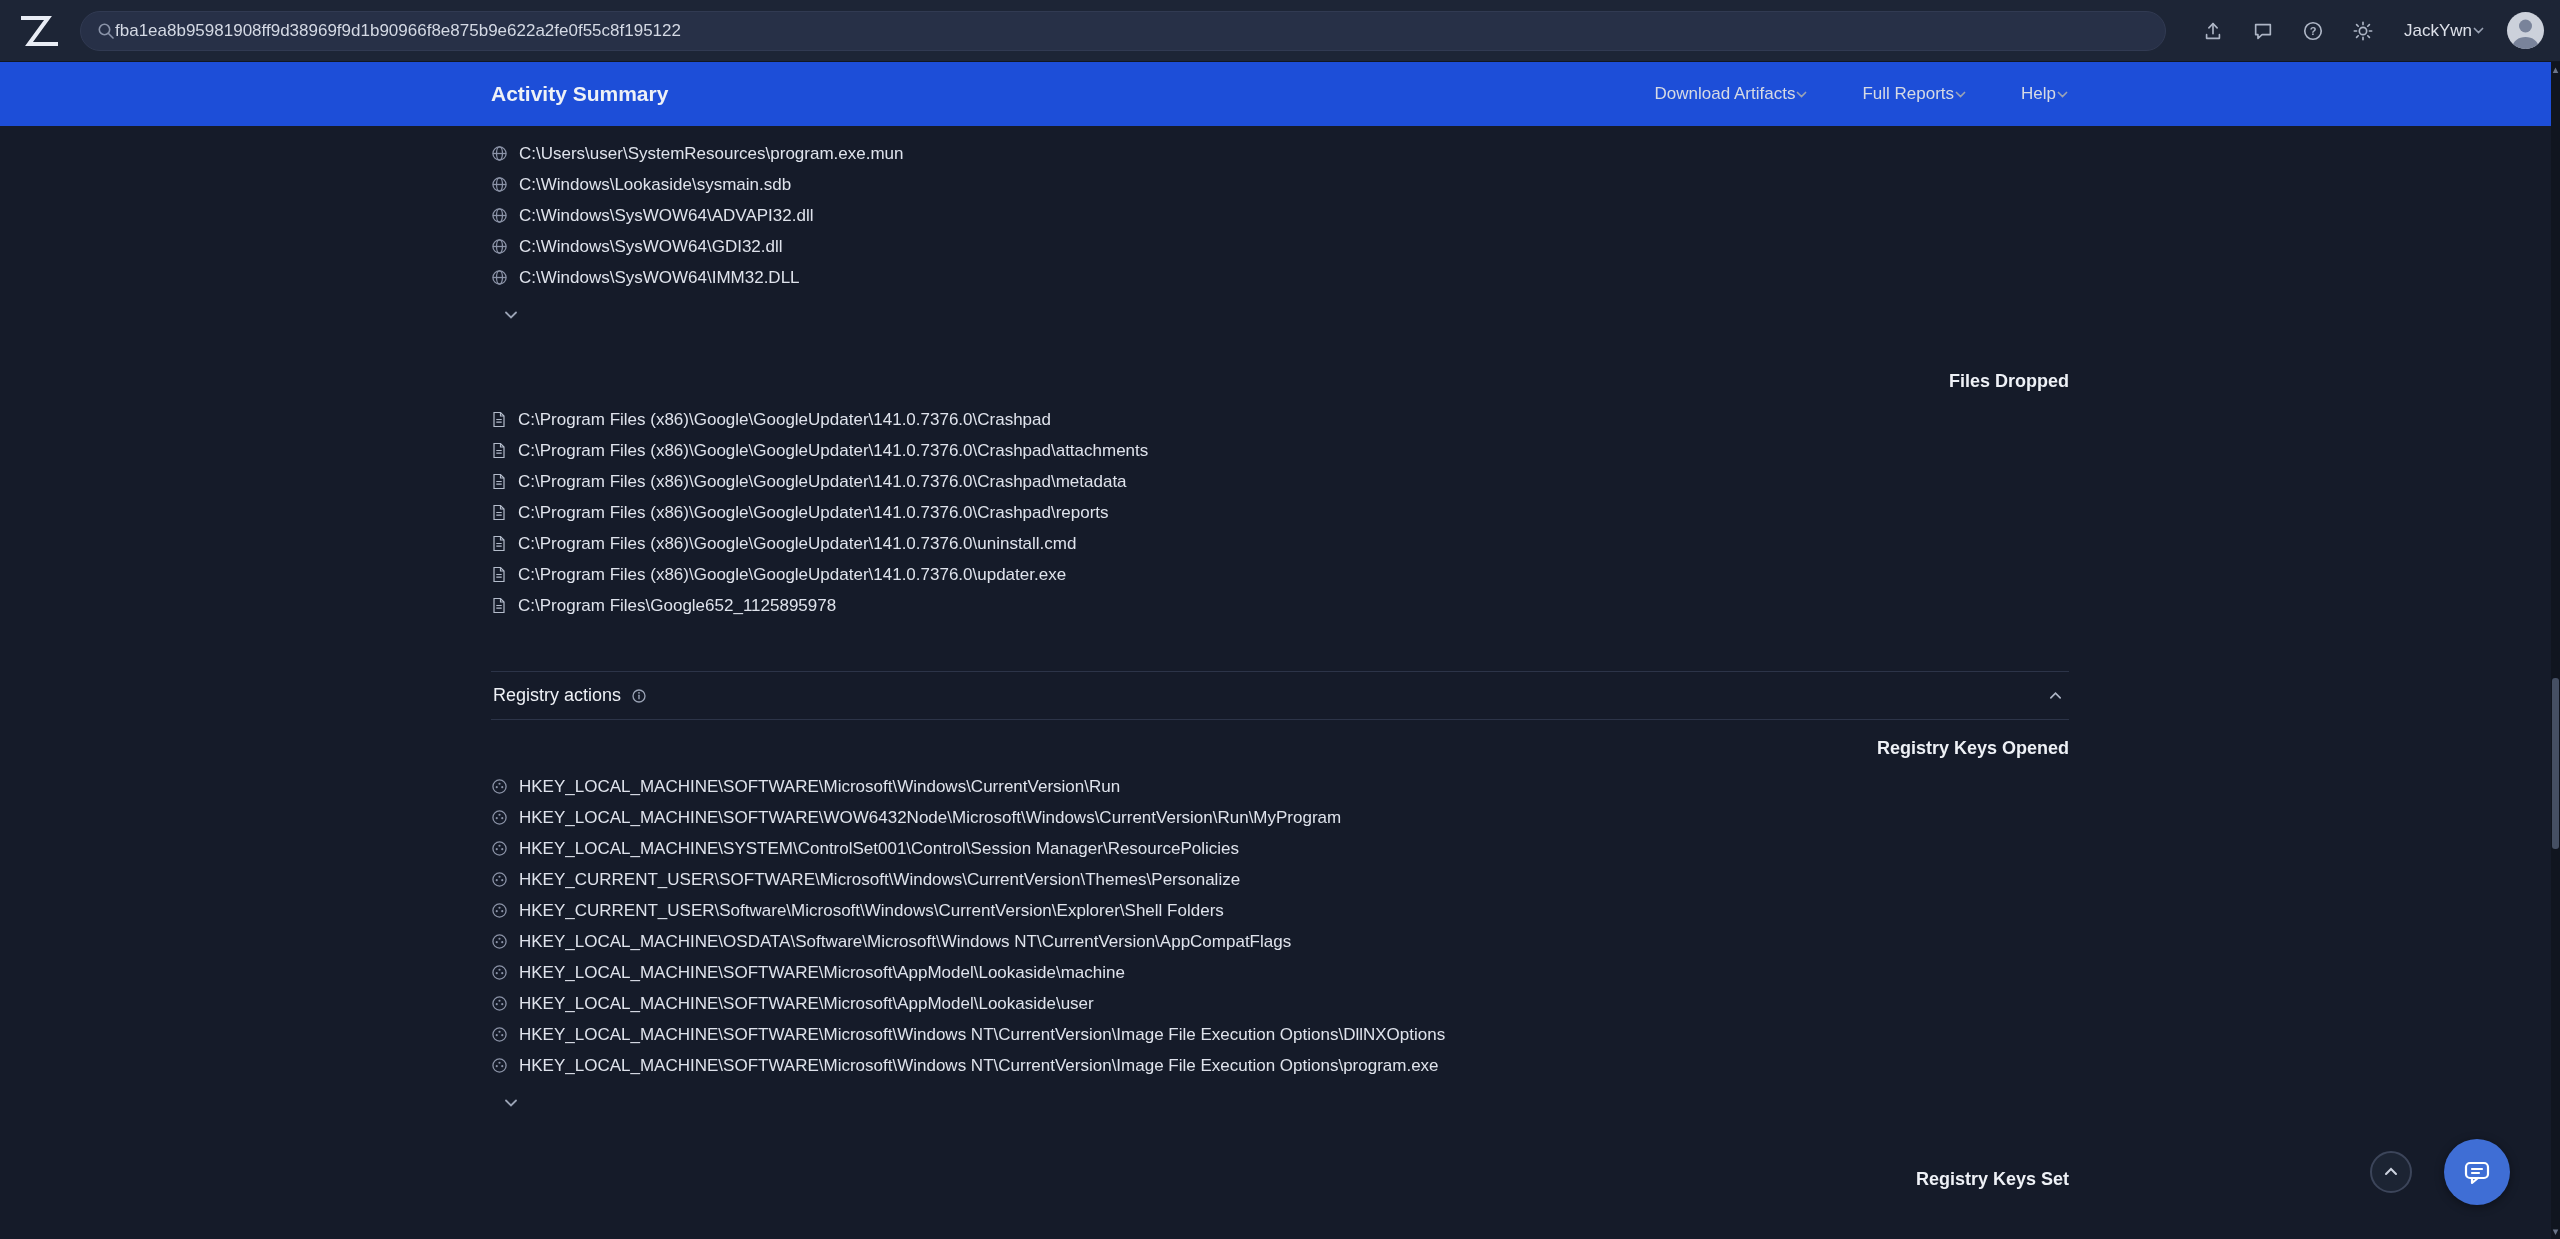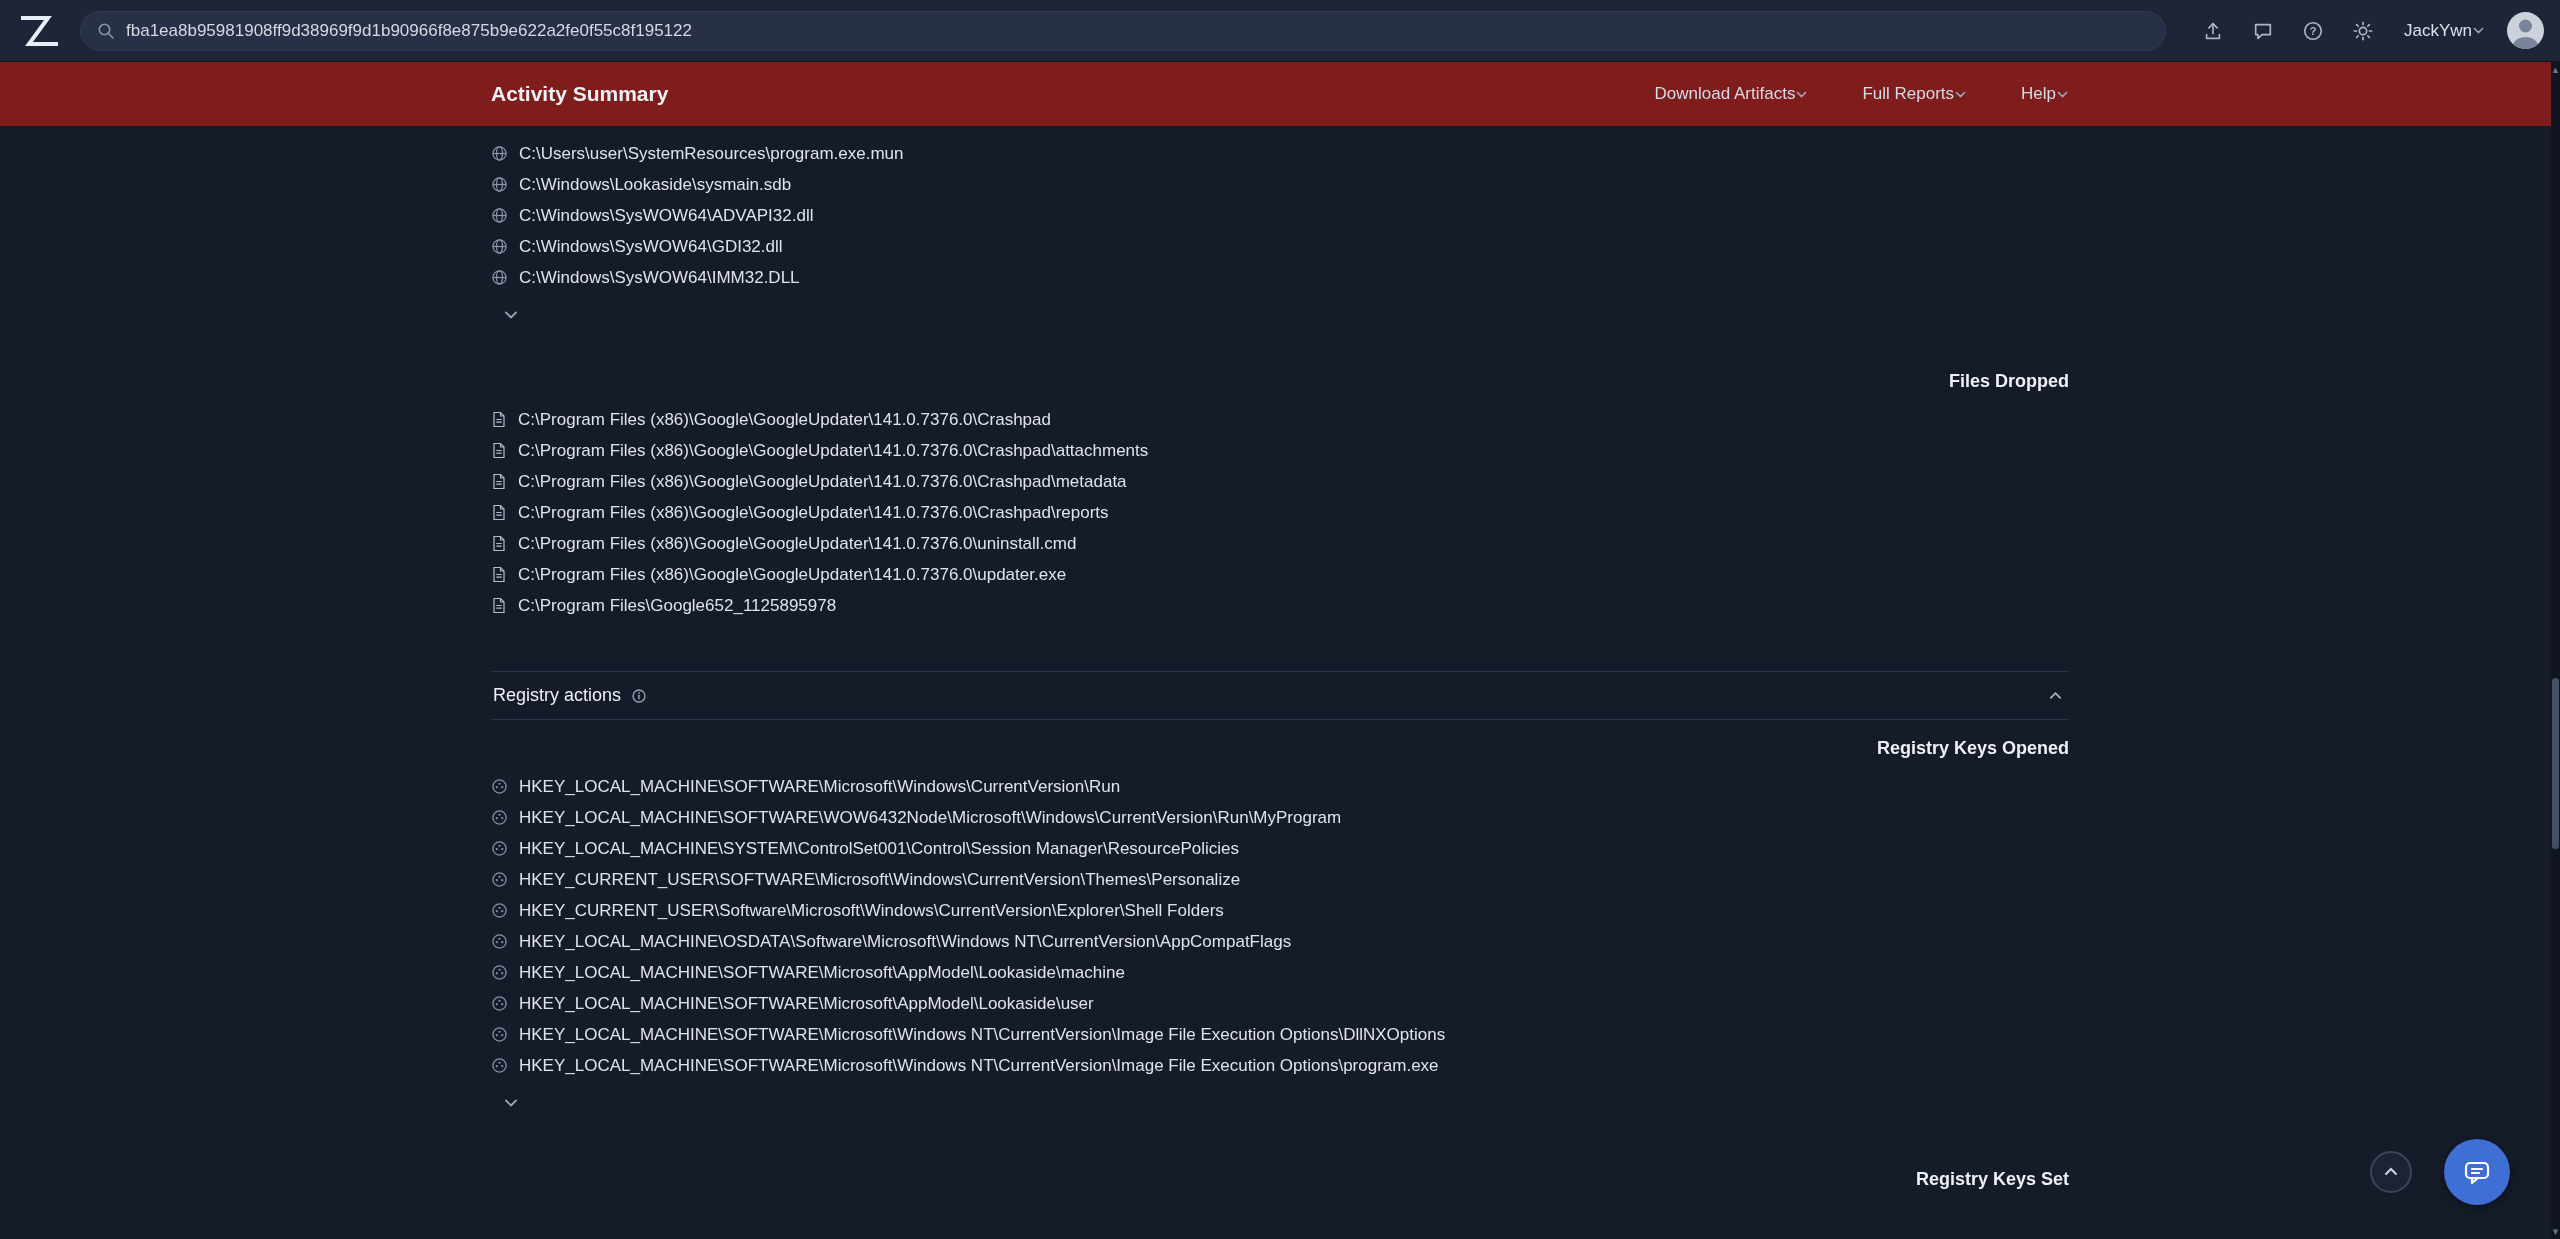--- a/index.html
+++ b/index.html
@@ -11,38 +11,38 @@
     color:#dfe3ec;
   }
   
   .topbar {
     height:62px; background:#1d2536; border-bottom:1px solid #111722;
     display:flex; align-items:center; padding:0 16px; gap:12px;
   }
   .logo { width:46px; height:40px; display:flex; align-items:center; justify-content:center; }
   .searchbar {
     flex:1; height:40px; background:#273047; border:1px solid #313a52;
-    border-radius:20px; display:flex; align-items:center; gap:11px;
+    border-radius:20px; display:flex; align-items:center; gap:0;
     padding:0 16px; margin:0 16px 0 6px;
   }
   .searchbar input {
     flex:1; background:transparent; border:none; outline:none;
     color:#d4d9e4; font-size:17px; font-family:"Liberation Sans", sans-serif;
   }
   .iconbtn {
     width:38px; height:38px; display:flex; align-items:center; justify-content:center;
     color:#aeb6c6; cursor:pointer; background:none; border:none;
   }
   .user { display:flex; align-items:center; color:#dde1ea; font-size:17px; padding:0 10px; cursor:pointer; white-space:nowrap; }
   .avatar {
     width:37px; height:37px; border-radius:50%; background:#ccd1db;
     overflow:hidden; display:flex; align-items:flex-end; justify-content:center; flex:0 0 auto;
   }
   
-  .pageheader { height:64px; background:#7f1d1d; display:flex; align-items:center; }
+  .pageheader { height:64px; background:#1d4ed8; display:flex; align-items:center; }
   .pageheader-inner { width:1578px; margin:0 auto; display:flex; align-items:center; justify-content:space-between; }
   .page-title { font-size:21px; font-weight:700; color:#eef1f6; }
   .menus { display:flex; align-items:center; gap:54px; }
   .menu { display:flex; align-items:center; gap:0; color:#d6dae4; font-size:17px; cursor:pointer; }
   .menu svg { color:#9aa3b5; }
   
   .content { width:1578px; margin:0 auto; padding-top:12px;text-align:right; }
   .prow { height:31px; display:flex; align-items:center; gap:11px; cursor:default; }
   .prow .icn { flex:0 0 auto; display:flex; }
   .ptext { font-size:17px; color:#dfe3ec; }

